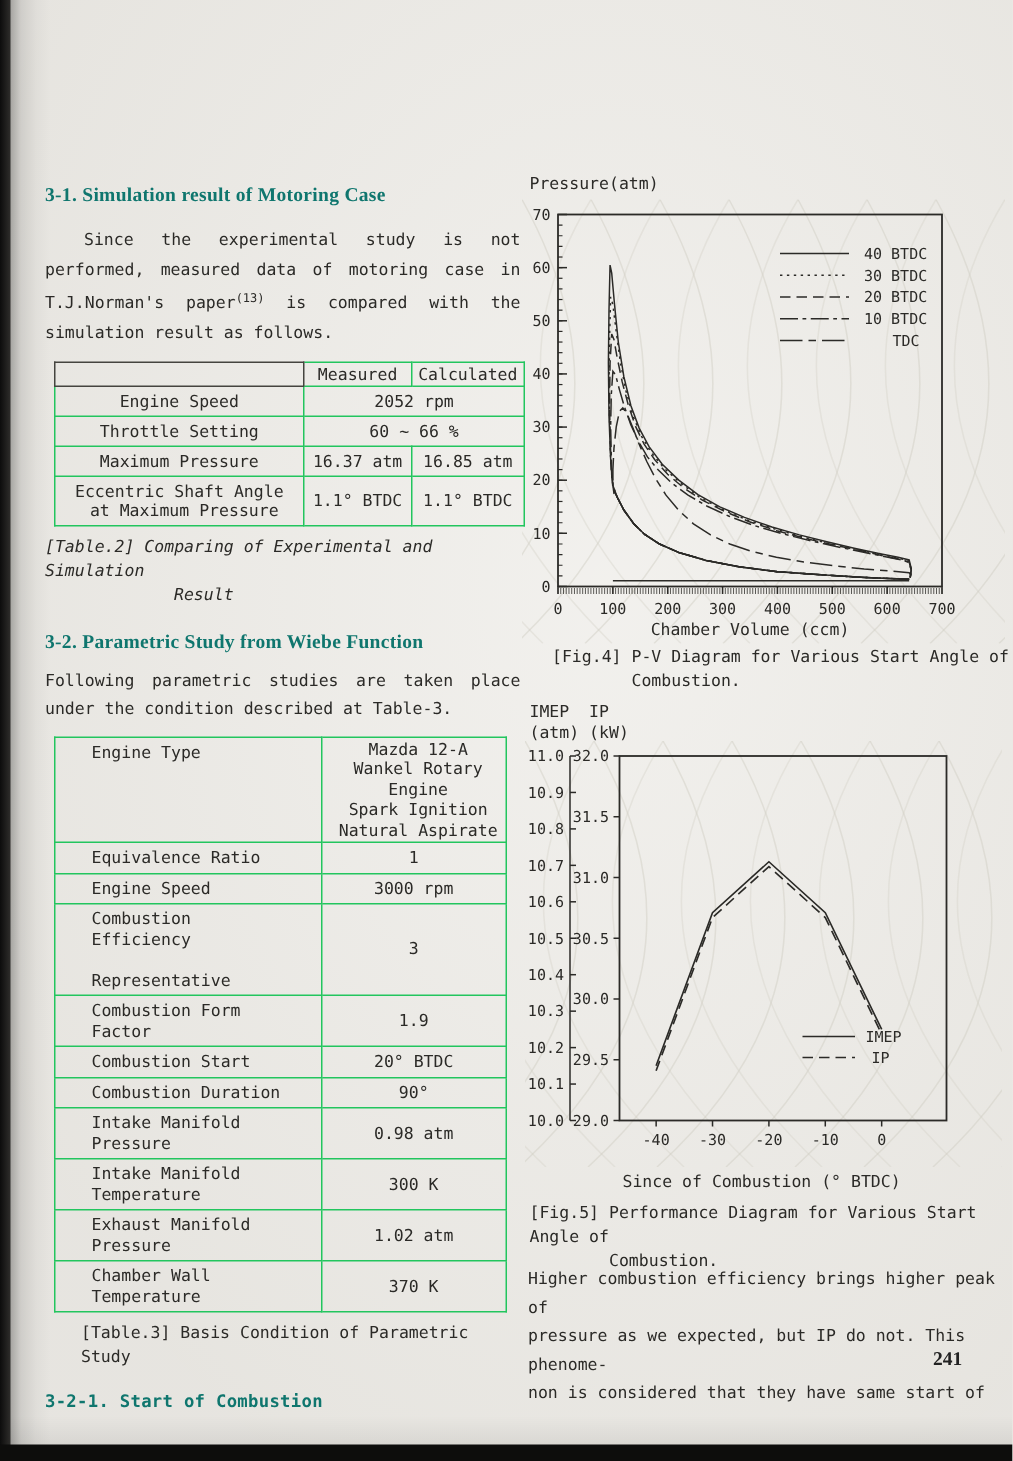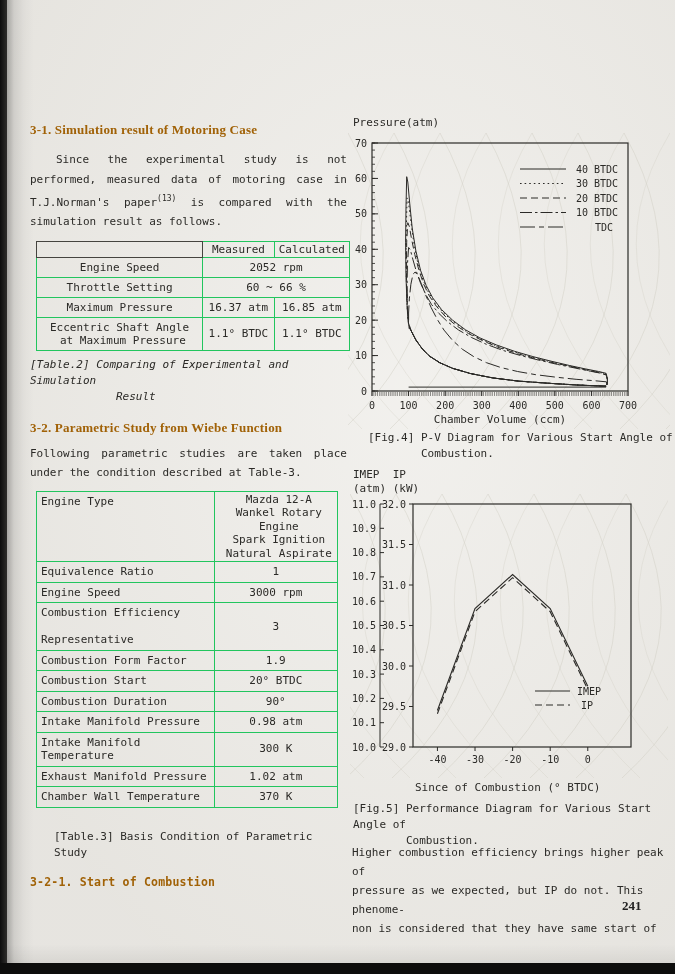--- a/index.html
+++ b/index.html
@@ -11,32 +11,32 @@
   }
   .paper-shade{position:absolute;inset:0;pointer-events:none;
     background:
       linear-gradient(to right, rgba(0,0,0,0.55) 0px, rgba(0,0,0,0.28) 7px, rgba(0,0,0,0.10) 14px, rgba(0,0,0,0.03) 24px, rgba(0,0,0,0) 34px),
       linear-gradient(to top, rgba(0,0,0,0.10) 0px, rgba(0,0,0,0) 30px),
       radial-gradient(ellipse at 60% 40%, rgba(255,255,255,0.35), rgba(0,0,0,0.02) 80%);
   }
   .spine-left{position:absolute;left:0;top:0;width:7px;height:974px;background:linear-gradient(to right,#0c0c0c,#2e2d2b);}
   .bottom-strip{position:absolute;left:0;bottom:0;width:675px;height:11px;background:#0d0d0c;}
   .abs{position:absolute;}
-  h3{margin:0;font:bold 13px "Liberation Serif", serif;letter-spacing:0.2px;color:#a16207;}
+  h3{margin:0;font:bold 13px "Liberation Serif", serif;letter-spacing:0.2px;color:#0f766e;}
   p{margin:0;font-size:11px;line-height:19.5px;text-align:justify;}
   .indent{text-indent:26px;}
   .preline{white-space:pre-line;text-align:left;}
   sup{font-size:8px;}
   table{border-collapse:collapse;font-size:11px;color:#2b2a27;}
   td,th{border:1px solid #22c55e;padding:1px 4px;font-weight:normal;}
   .t2{width:314px;}
   .t2 .lab{text-align:center;white-space:pre-wrap;line-height:13px;padding:3px 4px;}
   .t2 .val{text-align:center;}
   .t3{width:302px;}
-  .t3 .lab{text-align:left;white-space:pre-wrap;line-height:13.5px;padding:3px 4px;}
+  .t3 .lab{text-align:left;white-space:pre-wrap;line-height:13.5px;padding:3px 24px;}
   .t3 .val{text-align:center;white-space:pre-wrap;line-height:13.5px;}
   .caption{font-size:11px;line-height:16px;}
   .fig-label{font-size:11px;}
   svg text{font-family:"DejaVu Sans Mono",monospace;fill:#2b2a27;}
   .pagenum{font:bold 13px "Liberation Serif", serif;color:#222;}
 </style>
 </head>
 <body>
 
 <div class="paper-shade"></div>
@@ -133,21 +133,21 @@
           <td class="lab">Exhaust Manifold Pressure</td>
           <td class="val">1.02 atm</td>
         </tr>
     <tr>
           <td class="lab">Chamber Wall Temperature</td>
           <td class="val">370 K</td>
         </tr>
   </tbody>
     </table>
 
-  <div class="caption" style="margin-top:21px;padding-left:24px;">[Table.3] Basis Condition of Parametric Study</div>
+  <div class="caption" style="margin-top:6px;padding-left:24px;">[Table.3] Basis Condition of Parametric Study</div>
 
   <h3 style="margin-top:14px;font-family:'DejaVu Sans Mono',monospace;font-size:11.5px;">3-2-1. Start of Combustion</h3>
 
 </div>
 
 <div class="abs fig-label" style="left:353px;top:116px;">Pressure(atm)</div>
 
 <svg id="fig4" class="abs" style="left:348px;top:133px;" width="322" height="296">
     <path d="M -184 0 Q -94 162.8 -234 296" fill="none" stroke="#cfccc2" stroke-width="1" opacity="0.45"></path>
     <path d="M -184 0 Q -274 148 -124 296" fill="none" stroke="#d4d1c7" stroke-width="1" opacity="0.4"></path>

